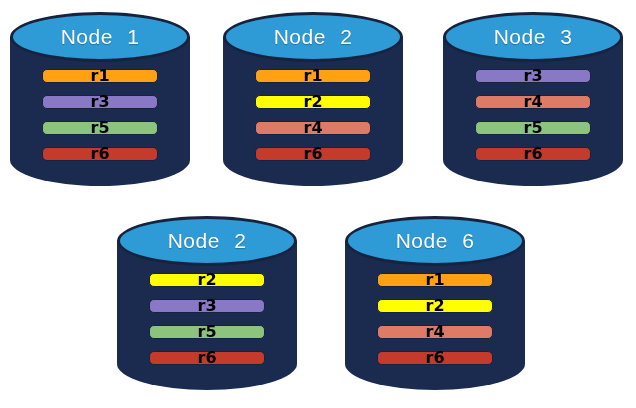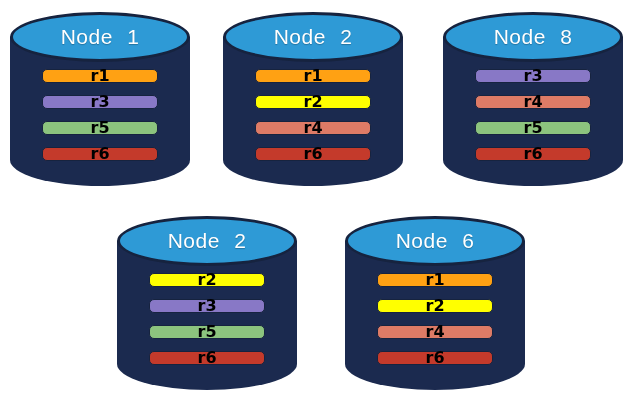--- a/index.html
+++ b/index.html
@@ -96,21 +96,21 @@
       <div class="bar" style="background: rgb(255, 161, 19);">r1</div>
       <div class="bar" style="background: rgb(255, 255, 0);">r2</div>
       <div class="bar" style="background: rgb(222, 123, 102);">r4</div>
       <div class="bar" style="background: rgb(196, 58, 43);">r6</div>
     </div>
   </div>
 
   <div class="cylinder pos-n3">
     <div class="cyl-body"></div>
     <div class="cyl-top">
-      <span class="node-title">Node 8</span>
+      <span class="node-title">Node 3</span>
     </div>
     <div class="bars">
       <div class="bar" style="background: rgb(136, 120, 198);">r3</div>
       <div class="bar" style="background: rgb(222, 123, 102);">r4</div>
       <div class="bar" style="background: rgb(140, 196, 126);">r5</div>
       <div class="bar" style="background: rgb(196, 58, 43);">r6</div>
     </div>
   </div>
 
   <div class="cylinder pos-n4">

